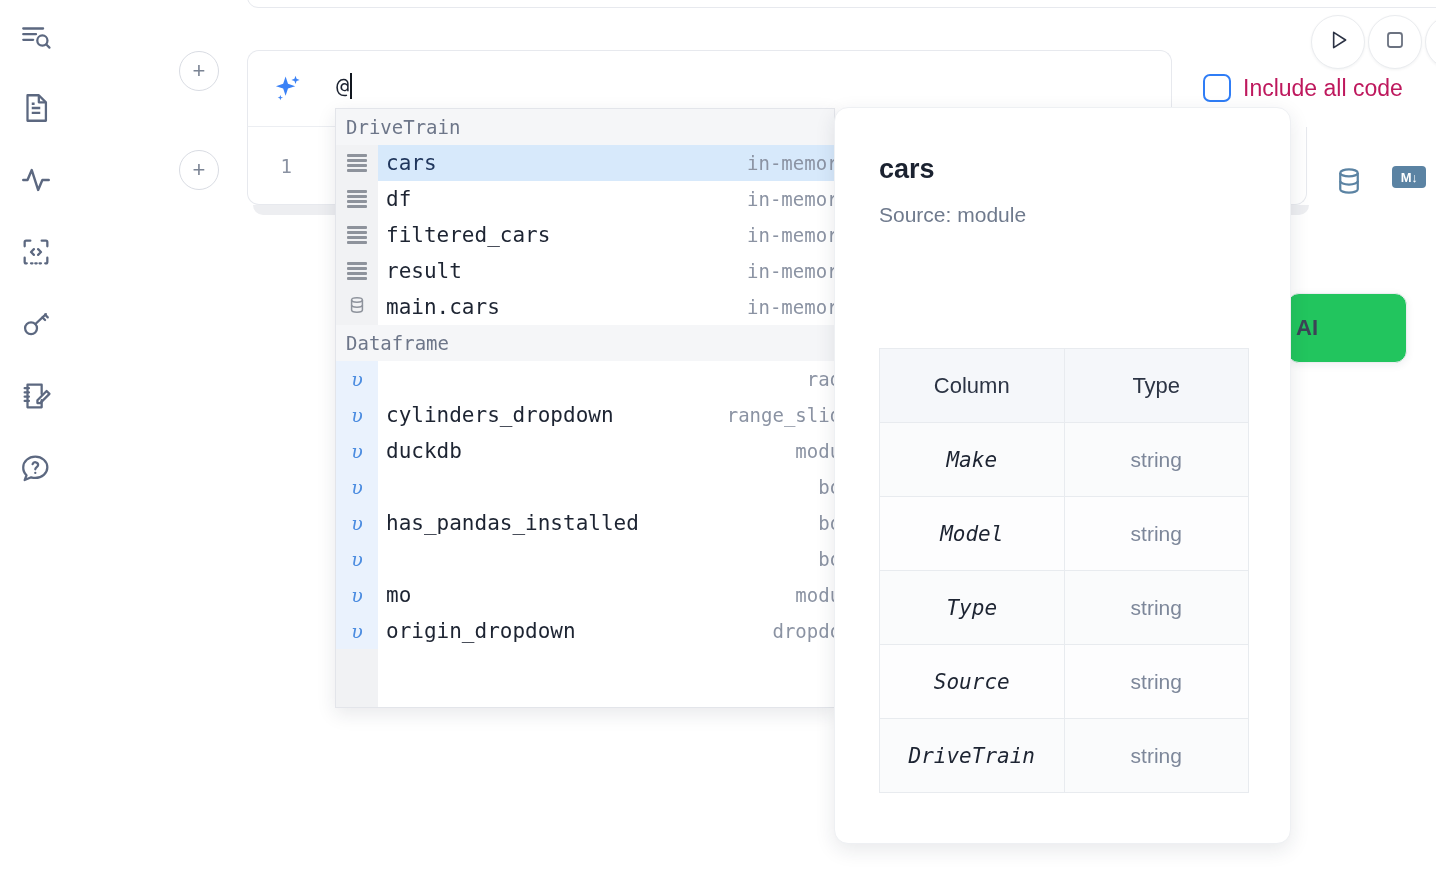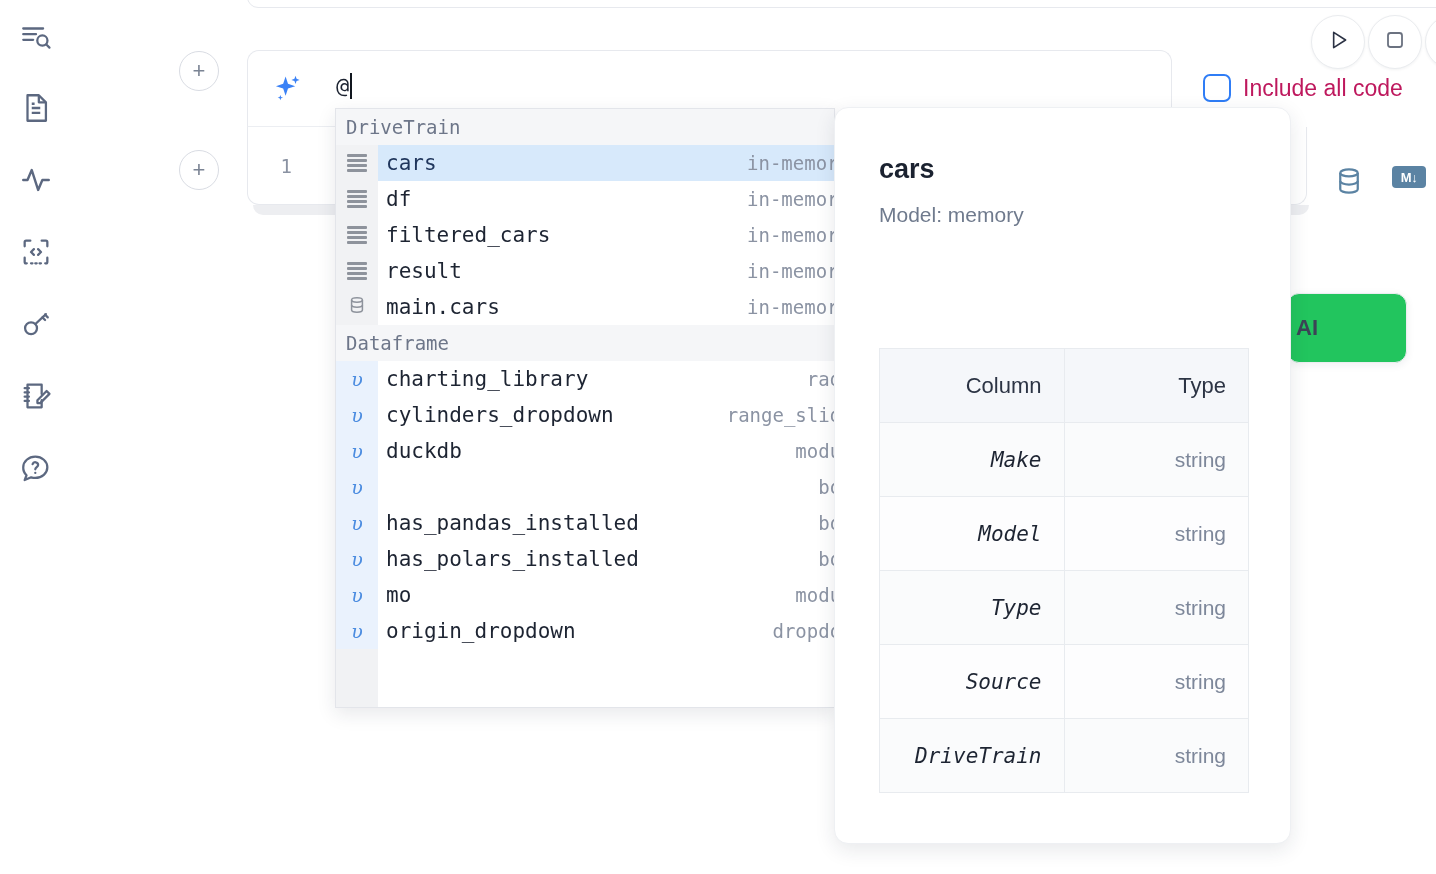--- a/index.html
+++ b/index.html
@@ -168,21 +168,21 @@
     position: absolute; left: 44px; top: 150px; width: 370px; height: 48px;
     background: #eef2f7; border-radius: 8px;
     display: flex; align-items: center; padding-left: 20px;
     font-size: 21px; color: #2a3344;
   }
   .doc-table {
     position: absolute; left: 44px; top: 240px; width: 370px;
     border-collapse: collapse; table-layout: fixed;
   }
   .doc-table th, .doc-table td {
-    border: 1px solid #e8ebef; height: 74px; padding: 16px 22px; text-align: right;
+    border: 1px solid #e8ebef; height: 74px; padding: 16px 22px; text-align: center;
   }
   .doc-table th {
     background: #f5f7fa; font-weight: normal; font-size: 22px; color: #2c3444;
   }
   .doc-table td.col {
     font-family: "DejaVu Sans Mono", monospace; font-size: 21px; color: #1d2432;
     background: #fdfdfe;
     font-style: italic;
   }
   .doc-table td.typ { font-size: 21px; color: #7d879a; background: #fdfdfe; }
@@ -374,21 +374,20 @@
                 <path d="M5.5 6v12c0 1.4 2.9 2.6 6.5 2.6s6.5-1.2 6.5-2.6V6"></path>
                 <path d="M5.5 12c0 1.4 2.9 2.6 6.5 2.6s6.5-1.2 6.5-2.6"></path>
               </svg></span>
           </span>
           <span class="ac-name">main.cars</span>
           <span class="ac-type">in-memory</span>
         </div>
         <div class="ac-group">Dataframe</div>
         <div class="ac-row var">
           <span class="ac-ico">υ</span>
-          <span class="ac-name">charting_library</span>
           <span class="ac-type">radio</span>
         </div>
         <div class="ac-row var">
           <span class="ac-ico">υ</span>
           <span class="ac-name">cylinders_dropdown</span>
           <span class="ac-type">range_slider</span>
         </div>
         <div class="ac-row var">
           <span class="ac-ico">υ</span>
           <span class="ac-name">duckdb</span>
@@ -398,39 +397,38 @@
           <span class="ac-ico">υ</span>
           <span class="ac-type">bool</span>
         </div>
         <div class="ac-row var">
           <span class="ac-ico">υ</span>
           <span class="ac-name">has_pandas_installed</span>
           <span class="ac-type">bool</span>
         </div>
         <div class="ac-row var">
           <span class="ac-ico">υ</span>
-          <span class="ac-name">has_polars_installed</span>
           <span class="ac-type">bool</span>
         </div>
         <div class="ac-row var">
           <span class="ac-ico">υ</span>
           <span class="ac-name">mo</span>
           <span class="ac-type">module</span>
         </div>
         <div class="ac-row var">
           <span class="ac-ico">υ</span>
           <span class="ac-name">origin_dropdown</span>
           <span class="ac-type">dropdown</span>
         </div>
       </div>
   </div>
 
   <div class="doc">
     <div class="doc-title">cars</div>
-    <div class="doc-source">Model: memory</div>
+    <div class="doc-source">Source: module</div>
     <table class="doc-table">
       <thead>
           <tr id="doc-head">
             <th>Column</th>
             <th>Type</th>
           </tr>
         </thead>
       <tbody id="doc-body">
           <tr>
             <td class="col">Make</td>

